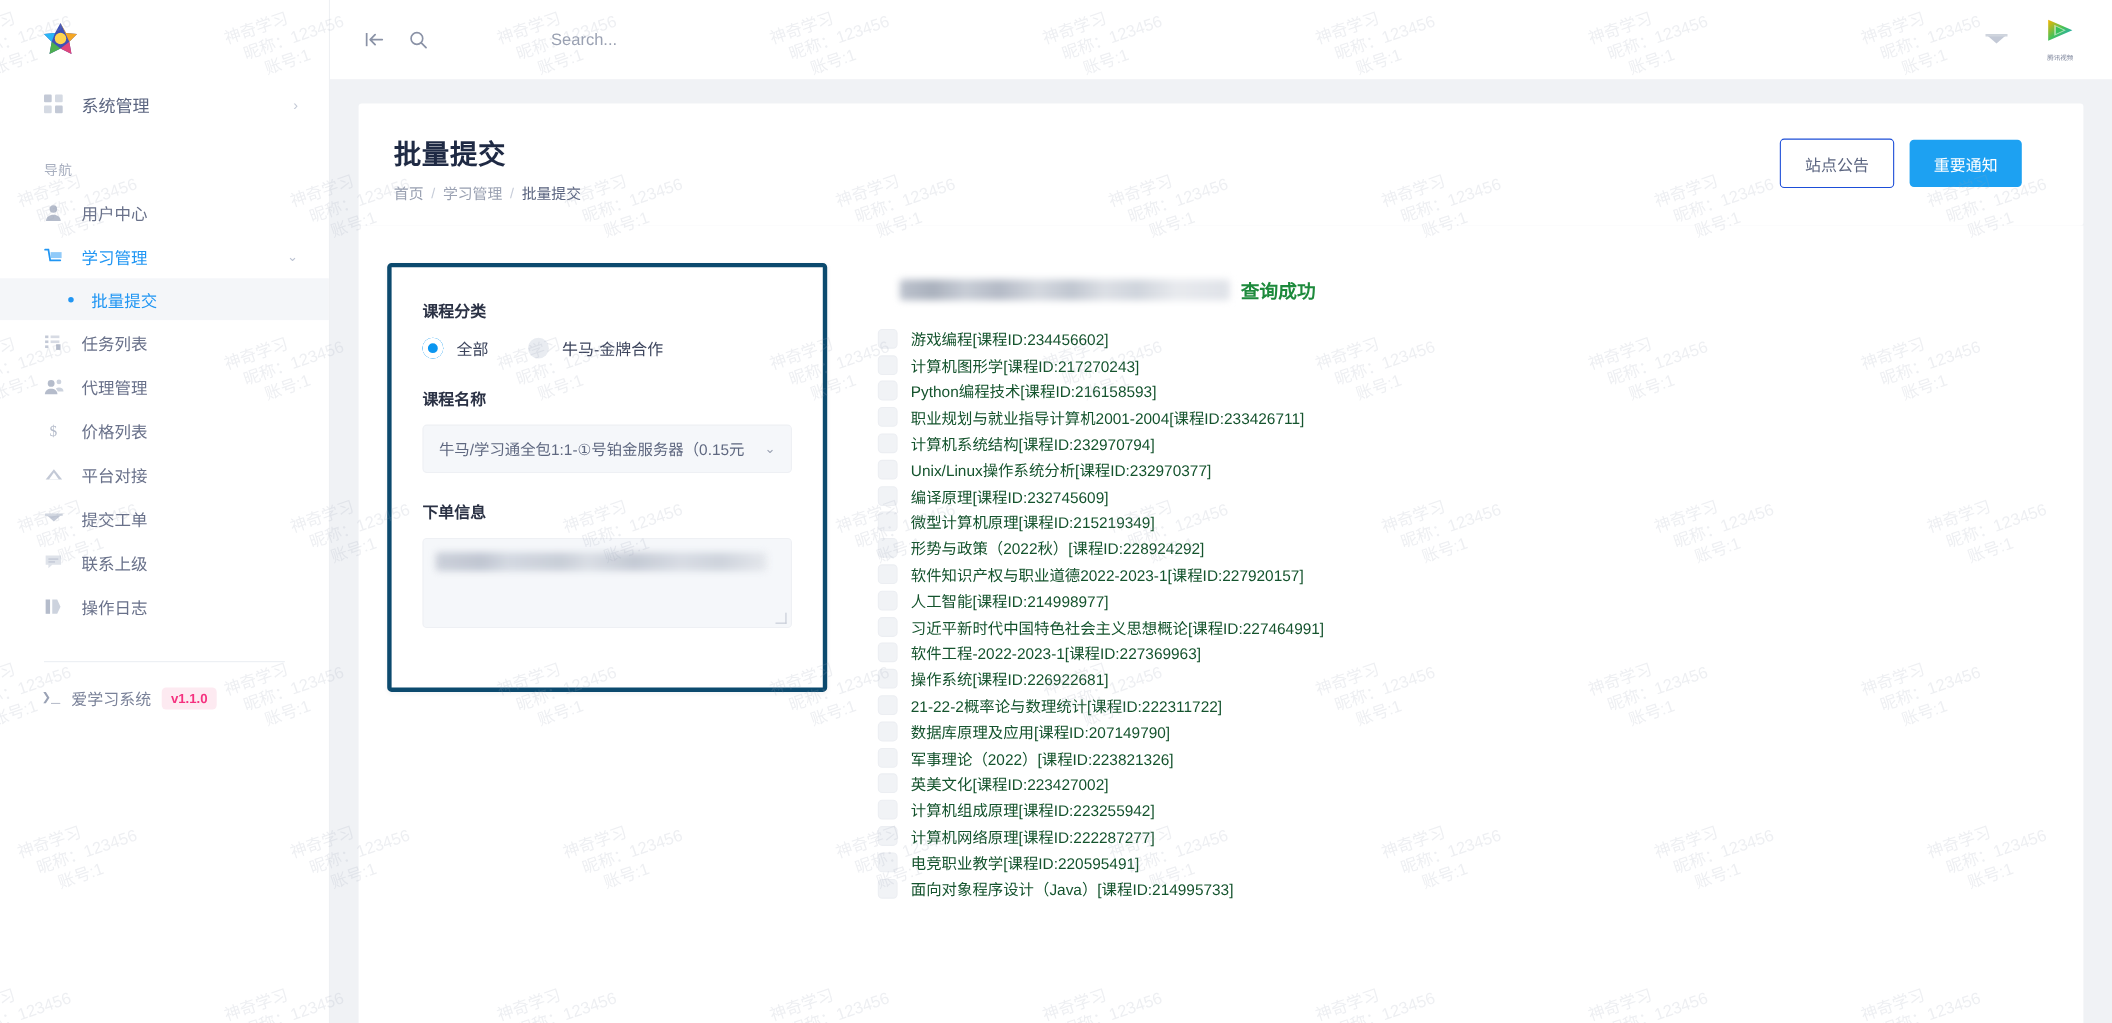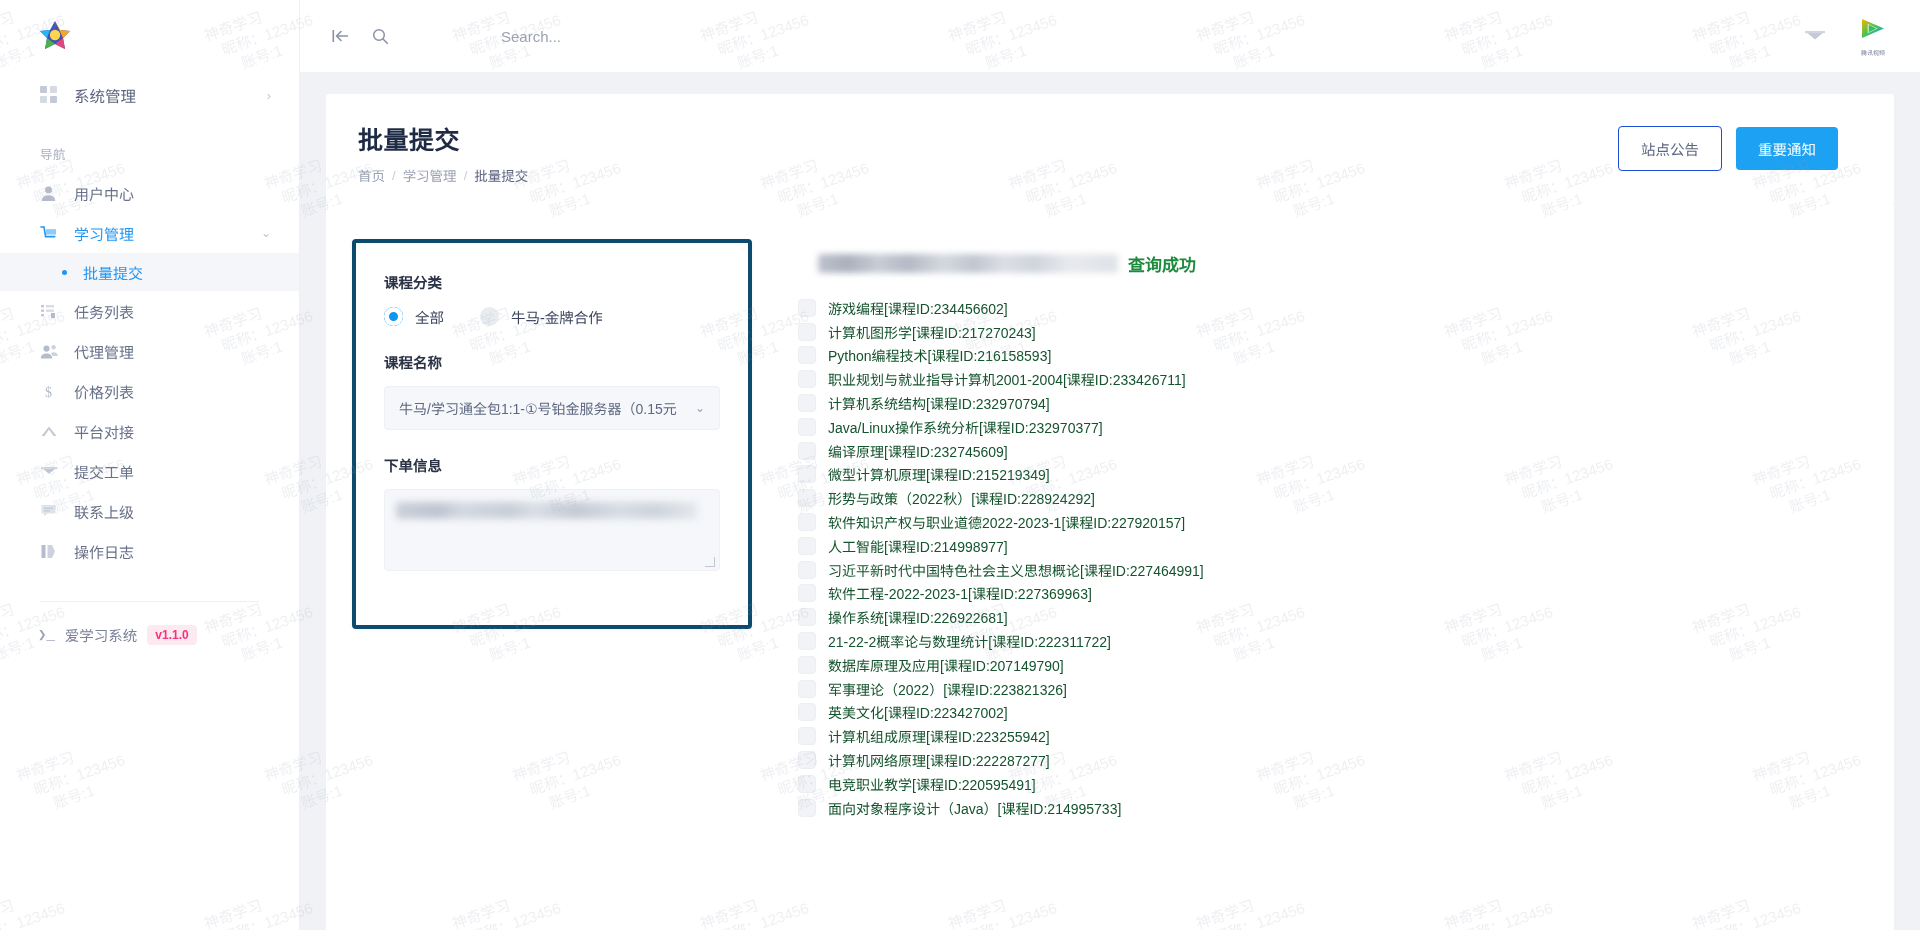--- a/index.html
+++ b/index.html
@@ -424,21 +424,21 @@
             <div class="res-item">
               <span class="cbox"></span>
               <span class="res-text">职业规划与就业指导计算机2001-2004[课程ID:233426711]</span>
             </div>
             <div class="res-item">
               <span class="cbox"></span>
               <span class="res-text">计算机系统结构[课程ID:232970794]</span>
             </div>
             <div class="res-item">
               <span class="cbox"></span>
-              <span class="res-text">Java/Linux操作系统分析[课程ID:232970377]</span>
+              <span class="res-text">Unix/Linux操作系统分析[课程ID:232970377]</span>
             </div>
             <div class="res-item">
               <span class="cbox"></span>
               <span class="res-text">编译原理[课程ID:232745609]</span>
             </div>
             <div class="res-item">
               <span class="cbox"></span>
               <span class="res-text">微型计算机原理[课程ID:215219349]</span>
             </div>
             <div class="res-item">

